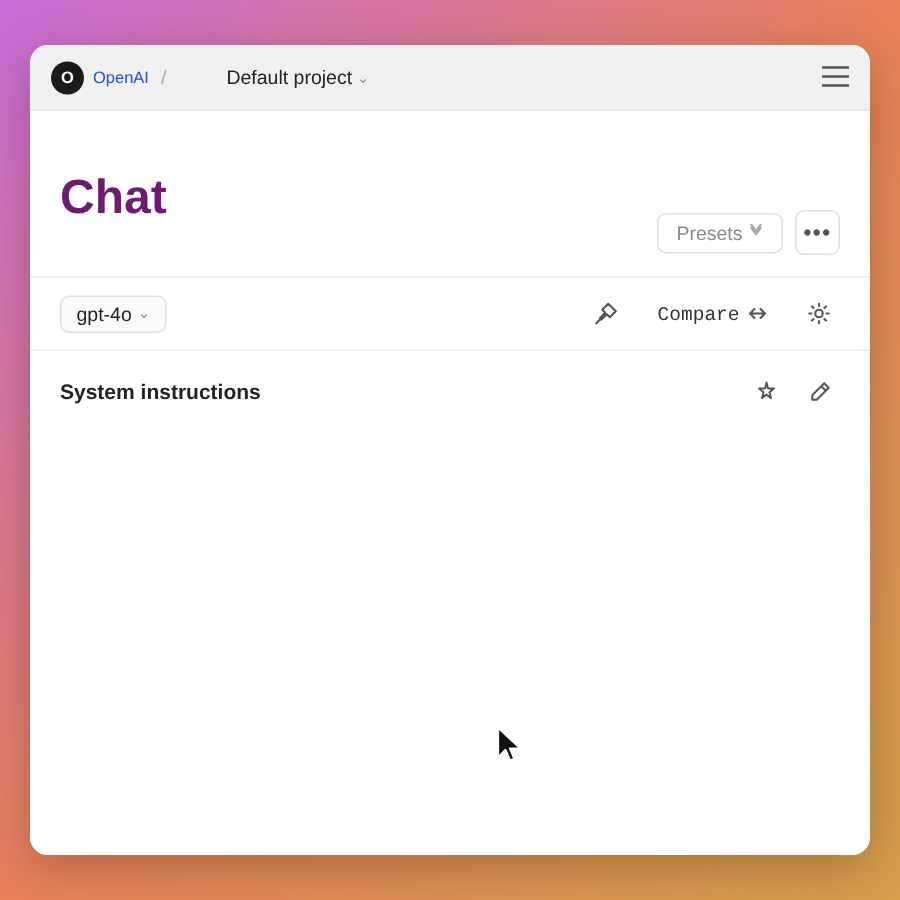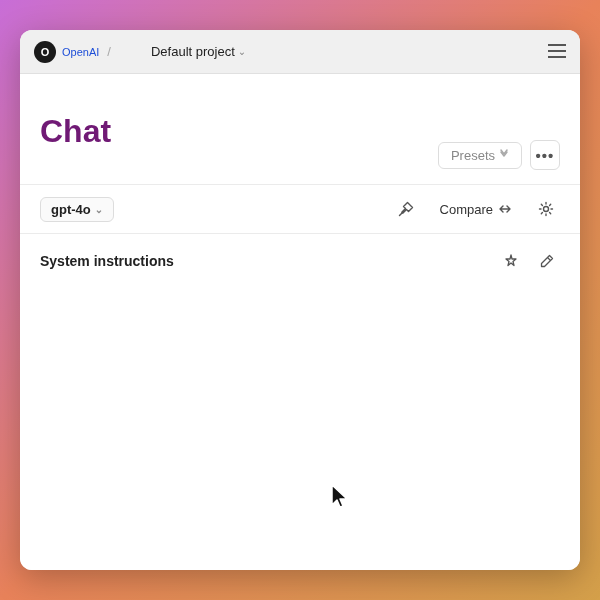--- a/index.html
+++ b/index.html
@@ -167,21 +167,20 @@
       display: flex;
       align-items: center;
       justify-content: space-between;
       border-bottom: 1px solid #ebebeb;
     }
 
     .toolbar-left {
       display: flex;
       align-items: center;
       gap: 8px;
-      font-weight: bold;
     }
 
     .model-selector {
       display: flex;
       align-items: center;
       gap: 4px;
       padding: 4px 10px;
       border: 1px solid #ddd;
       border-radius: 6px;
       background: #fafafa;
@@ -215,20 +214,21 @@
 
     .compare-btn {
       display: flex;
       align-items: center;
       gap: 5px;
       font-size: 13px;
       color: #333;
       cursor: pointer;
       padding: 4px 6px;
       border-radius: 5px;
+      font-family: Liberation Mono, monospace;
     }
 
     
     .section-header {
       padding: 14px 20px;
       display: flex;
       align-items: center;
       justify-content: space-between;
     }
 

